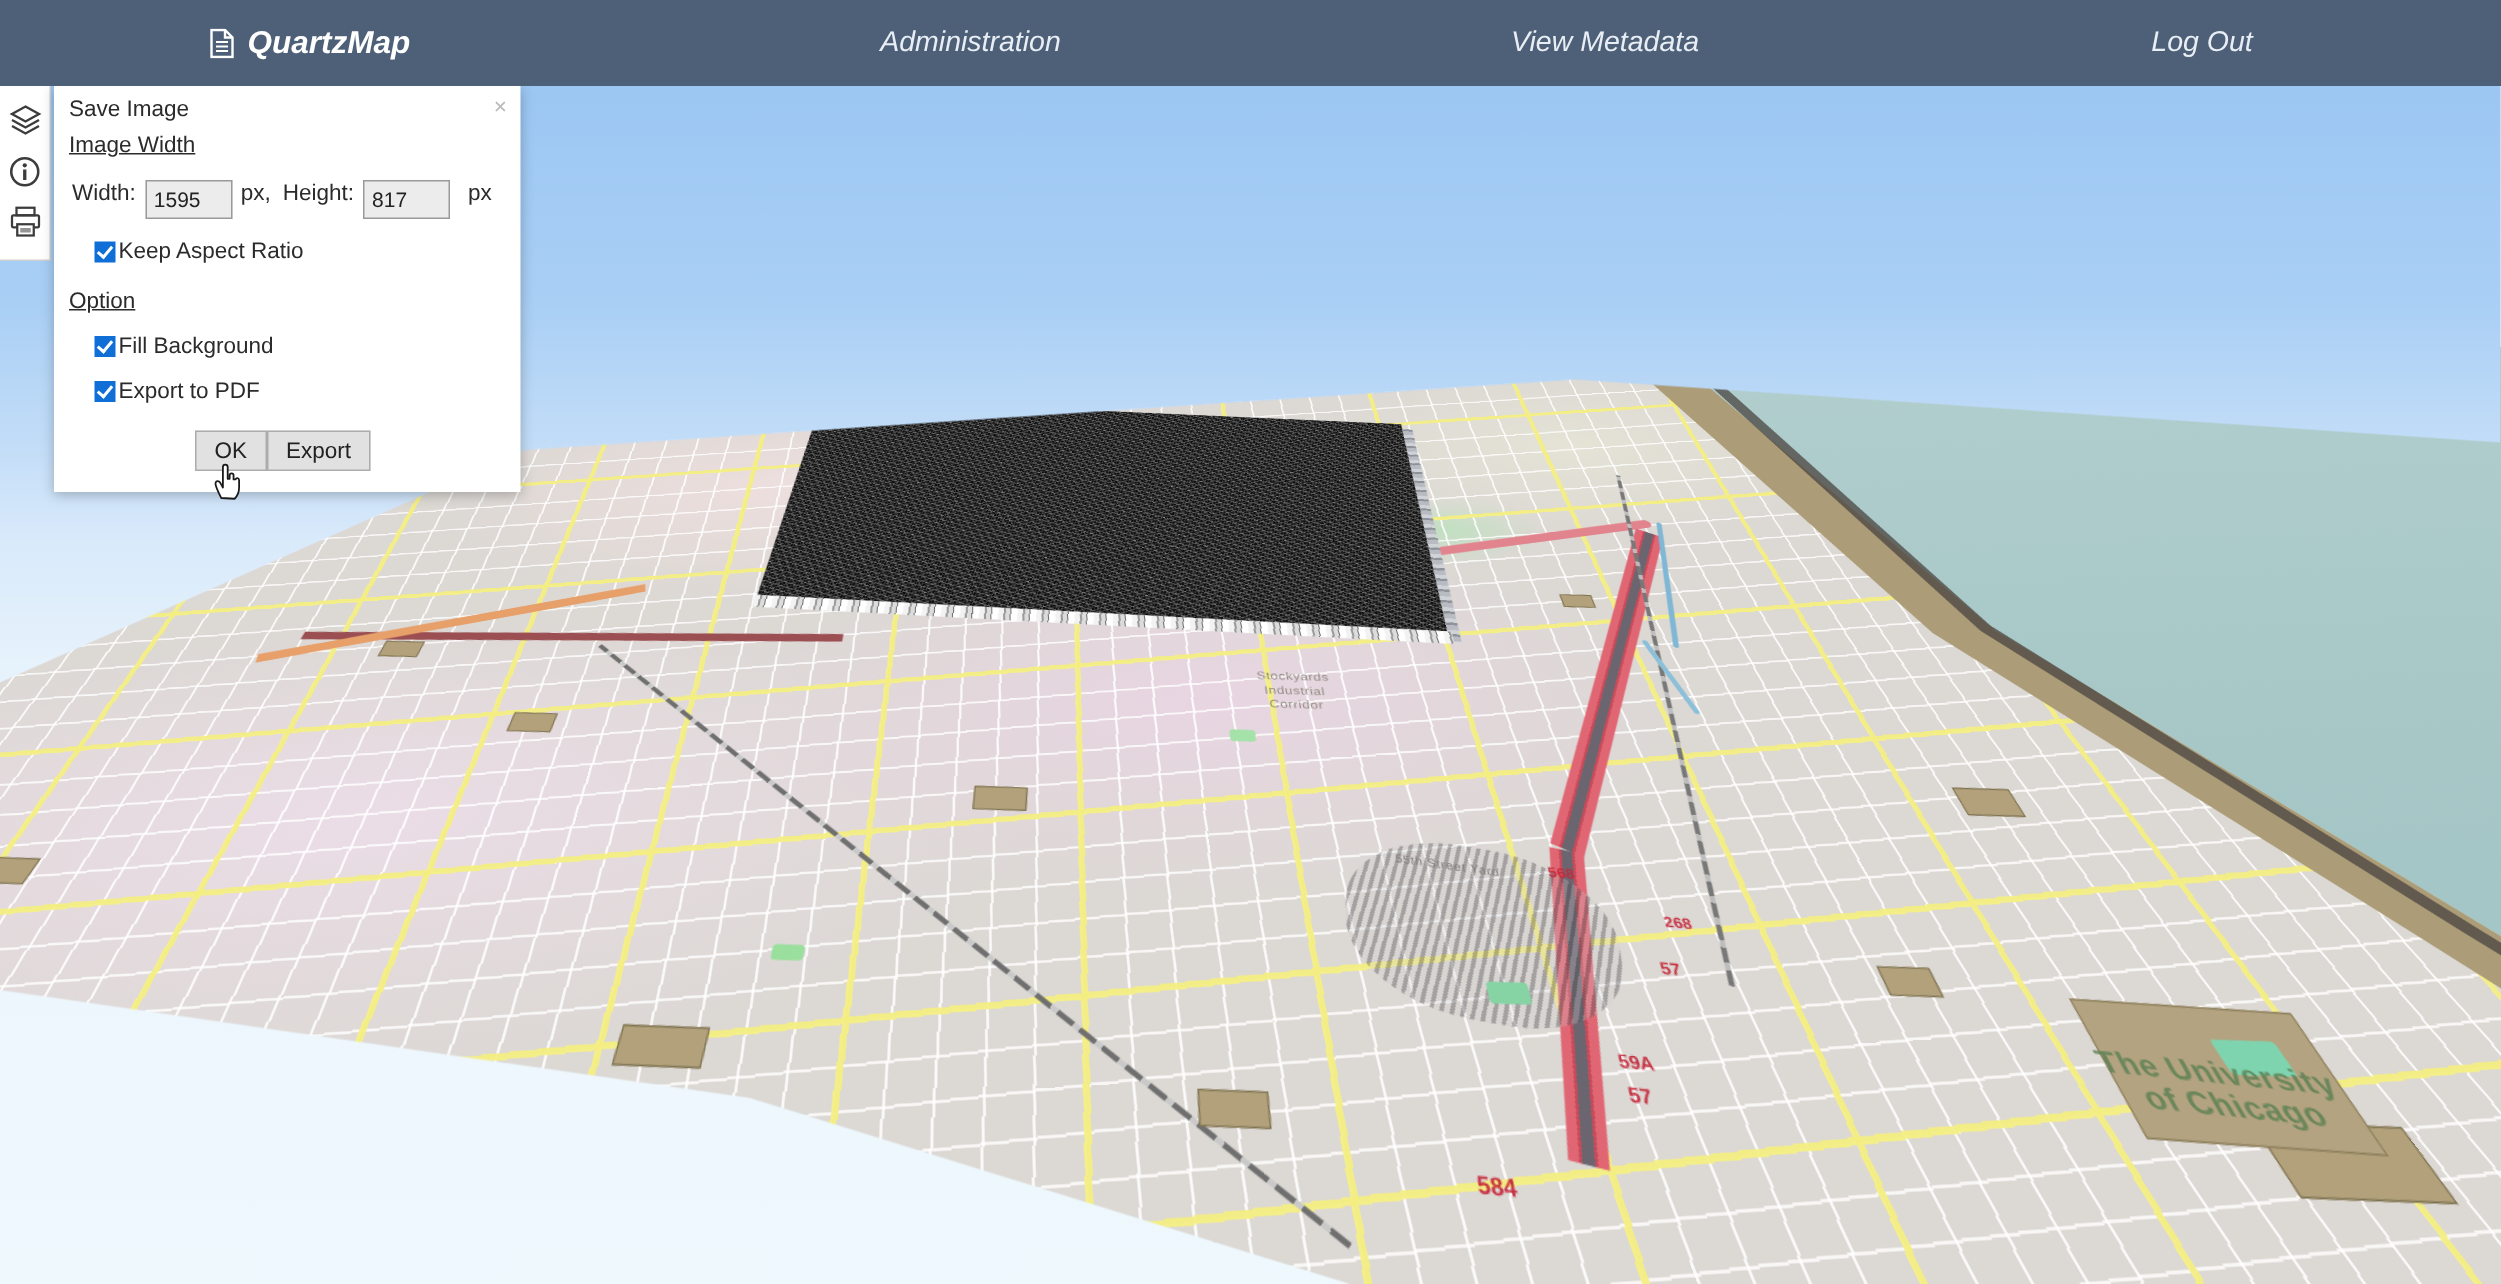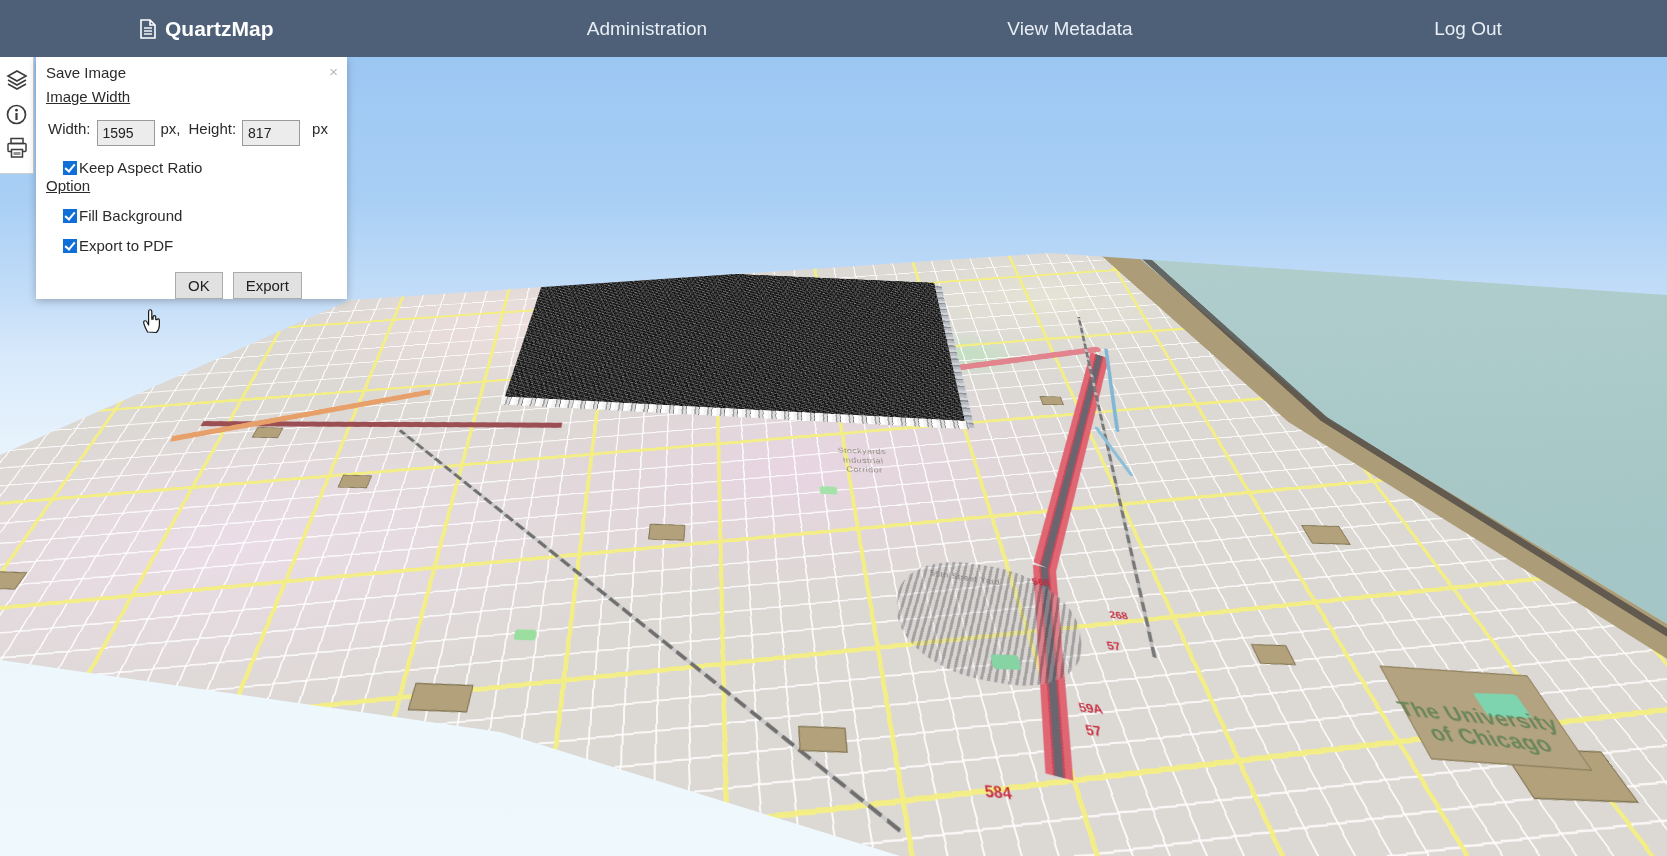--- a/index.html
+++ b/index.html
@@ -1,20 +1,20 @@
 <!DOCTYPE html>
 <html><head>
 <meta charset="utf-8">
 <style>
   html,body{margin:0;padding:0;background:#777;}
   .stage{position:relative;width:1667px;height:856px;overflow:hidden;background:#fff;
          font-family:"Liberation Sans",sans-serif;}
 
   
-  .navbar{position:absolute;left:0;top:0;width:100%;height:57px;background:#4d6078;z-index:40;}
+  .navbar{position:absolute;left:0;top:0;width:100%;height:57px;background:#4d6078;z-index:40;font-style:italic;}
   .nav-brand{position:absolute;left:140px;top:0;height:57px;display:flex;align-items:center;gap:9px;
              color:#fff;font-size:21px;font-weight:bold;cursor:default;}
   .nav-item{position:absolute;top:0;height:57px;display:flex;align-items:center;transform:translateX(-50%);
             color:#e9eef5;font-size:19px;font-weight:300;cursor:default;}
   .nav-admin{left:647px;} .nav-meta{left:1070px;} .nav-logout{left:1468px;}
   .doc-icon svg{display:block;}
 
   
   .scene{position:absolute;left:0;top:57px;width:1667px;height:799px;overflow:hidden;
          background:linear-gradient(180deg,#9cc7f3 0%,#a9cff5 18%,#c3ddf8 30%,#d9eafb 38%,#e6f2fc 48%,#ecf7fd 62%,#eef8fd 100%);
@@ -120,21 +120,21 @@
   .dlg-title{padding:7px 10px 2px 10px;font-size:15px;}
   .dlg-close{position:absolute;right:9px;top:7px;color:#b9b9b9;font-size:15px;line-height:1;cursor:pointer;}
   .dlg-section{margin:5px 0 0 10px;text-decoration:underline;}
   .dlg-row{margin:15px 0 0 12px;display:flex;gap:6px;}
   .dlg-input{width:46px;height:22px;background:#ececec;border:1px solid #9a9a9a;font:14px "Liberation Sans",sans-serif;
              padding:1px 5px;color:#222;}
   .cb-row{margin:13px 0 0 27px;display:flex;align-items:center;gap:2px;}
   .cb{width:14px;height:14px;background:#0f6fd7;display:inline-block;position:relative;flex:0 0 auto;cursor:pointer;}
   .cb.on::after{content:"";position:absolute;left:4px;top:1px;width:4px;height:8px;
                 border:solid #fff;border-width:0 2px 2px 0;transform:rotate(40deg);}
-  .dlg-buttons{margin:18px 0 0 94px;display:flex;gap:10px;justify-content:center;}
+  .dlg-buttons{margin:18px 0 0 94px;padding-bottom:14px;display:flex;}
   .btn{font:15px "Liberation Sans",sans-serif;background:#e1e1e1;border:1px solid #acacac;
        padding:4px 12px;color:#222;cursor:pointer;}
 
   
   .cursor{position:absolute;left:140px;top:306px;z-index:50;pointer-events:none;}
 </style>
 </head>
 <body>
 
 <div class="stage">
@@ -263,21 +263,21 @@
       <span style="margin-left:2px;">Height:</span>
       <input class="dlg-input" value="817" style="">
       <span style="margin-left:6px;">px</span>
     </div>
 
     <div class="cb-row">
       <span class="cb on"></span>
       <span>Keep Aspect Ratio</span>
     </div>
 
-    <div class="dlg-section" style="margin-top:1px;">Option</div>
+    <div class="dlg-section" style="margin-top:16px;">Option</div>
 
     <div class="cb-row">
       <span class="cb on"></span>
       <span>Fill Background</span>
     </div>
 
     <div class="cb-row">
       <span class="cb on"></span>
       <span>Export to PDF</span>
     </div>

